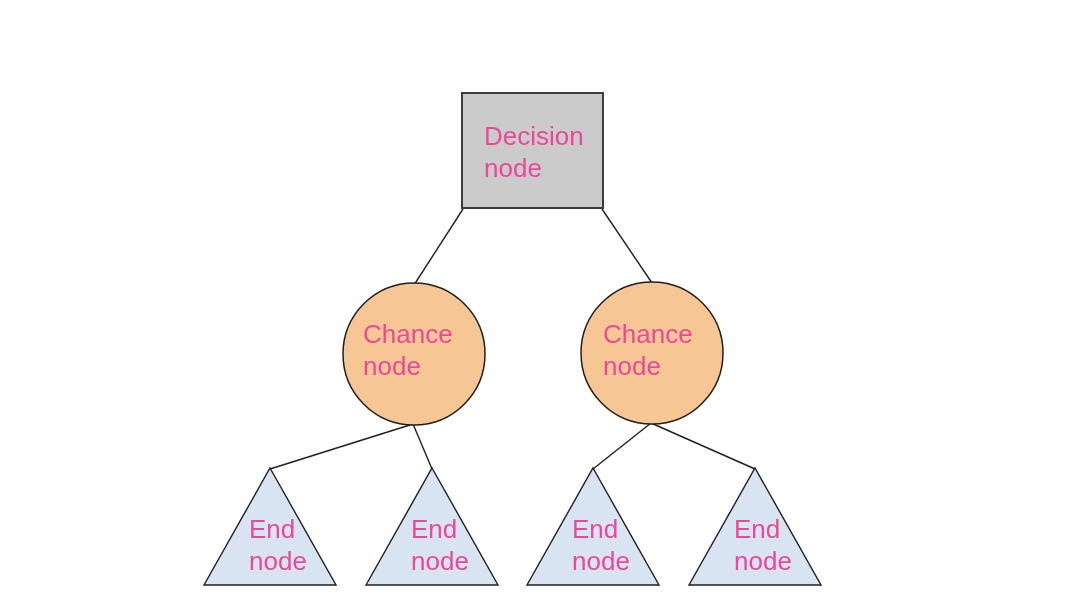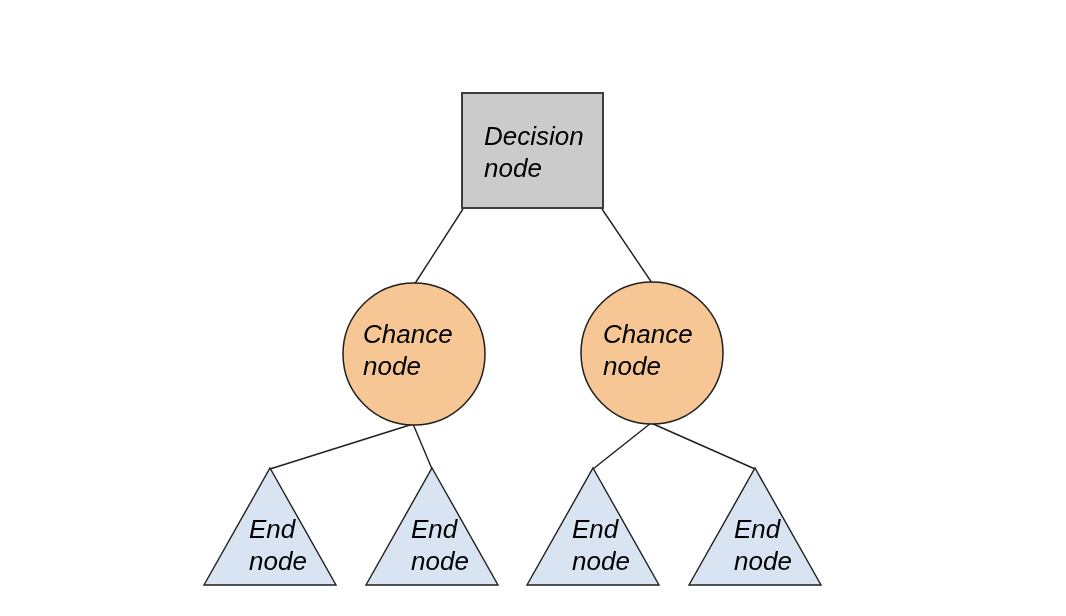--- a/index.html
+++ b/index.html
@@ -17,25 +17,24 @@
   }
   .diagram-svg {
     position: absolute;
     left: 0;
     top: 0;
   }
   .node-label {
     position: absolute;
     font-size: 26px;
     line-height: 32px;
-    color: #000000;
+    color: #ec4899;
     text-align: left;
     white-space: nowrap;
     pointer-events: none;
-    font-style: italic;
   }
 </style>
 </head>
 <body>
 
 <div class="canvas">
 
   <svg class="diagram-svg" width="1066" height="616" viewBox="0 0 1066 616">
     <g stroke-width="1.4" fill="none">
       <line x1="463" y1="209" x2="414" y2="285" stroke="#1f1f1f"></line>

